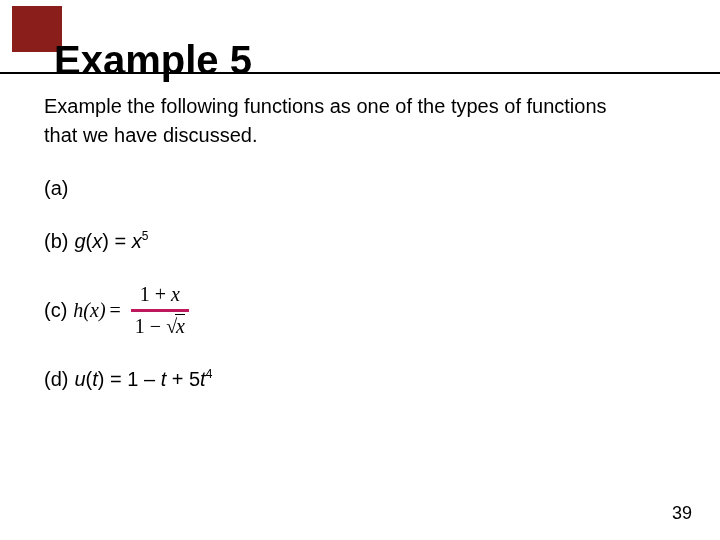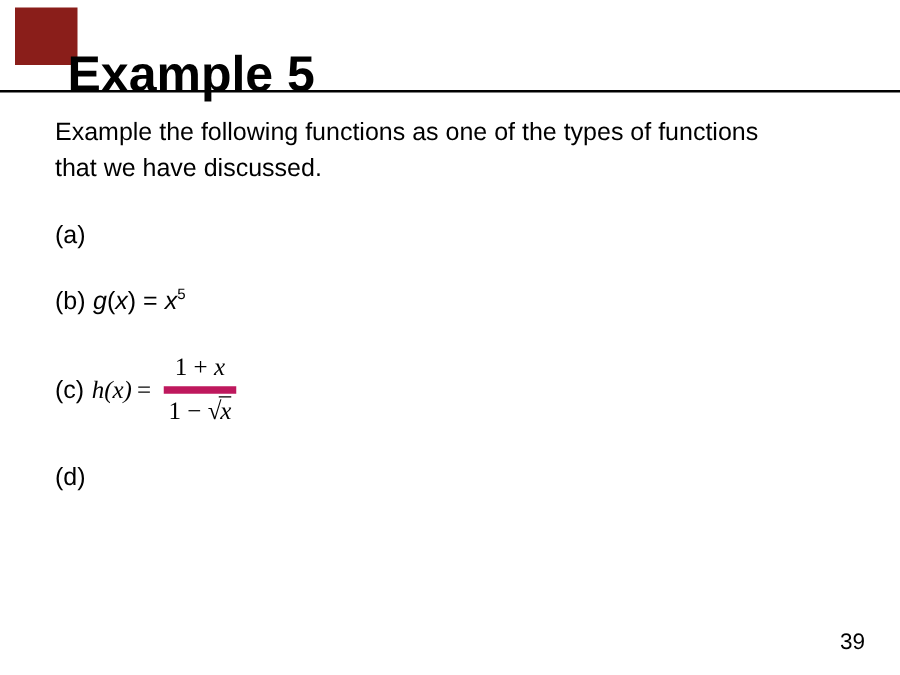--- a/index.html
+++ b/index.html
@@ -57,21 +57,21 @@
     font-style: normal;
   }
   .frac {
     display: inline-block;
     vertical-align: middle;
     text-align: center;
     font-family: "Times New Roman", serif;
     font-size: 20px;
     margin-left: 6px;
   }
-  .frac .num { border-bottom: 6px solid #be185d; padding: 0 4px; }
+  .frac .num { border-bottom: 3px solid #be185d; padding: 0 4px; }
   .frac .den { padding: 0 4px; }
   .hx {
     font-family: "Times New Roman", serif;
     font-style: italic;
   }
   .eq {
     font-family: "Times New Roman", serif;
     font-style: normal;
     padding: 0 4px;
   }
@@ -120,16 +120,19 @@
     <span class="hx"><span>h</span>(<span>x</span>)</span>
       <span class="eq">=</span>
     <span class="frac">
       <div class="num"><span>1 + </span><span style="font-style:italic">x</span></div>
       <div class="den"><span>1 − </span><span class="sqrt"><span class="radical">√</span><span class="radicand" style="font-style:italic">x</span></span></div>
     </span>
   </div>
 
   <div class="item">
     <span class="item-label">(d)</span>
+    <span class="fn">
+      <span class="varf">u</span>(<span class="varf">t</span>) = <span>1 – </span><span class="varf">t</span><span> + 5</span><span class="varf">t</span><span class="sup-small-up">4</span>
+    </span>
   </div>
 </div>
 
 <div class="page-num">39</div>
 
 </body></html>

